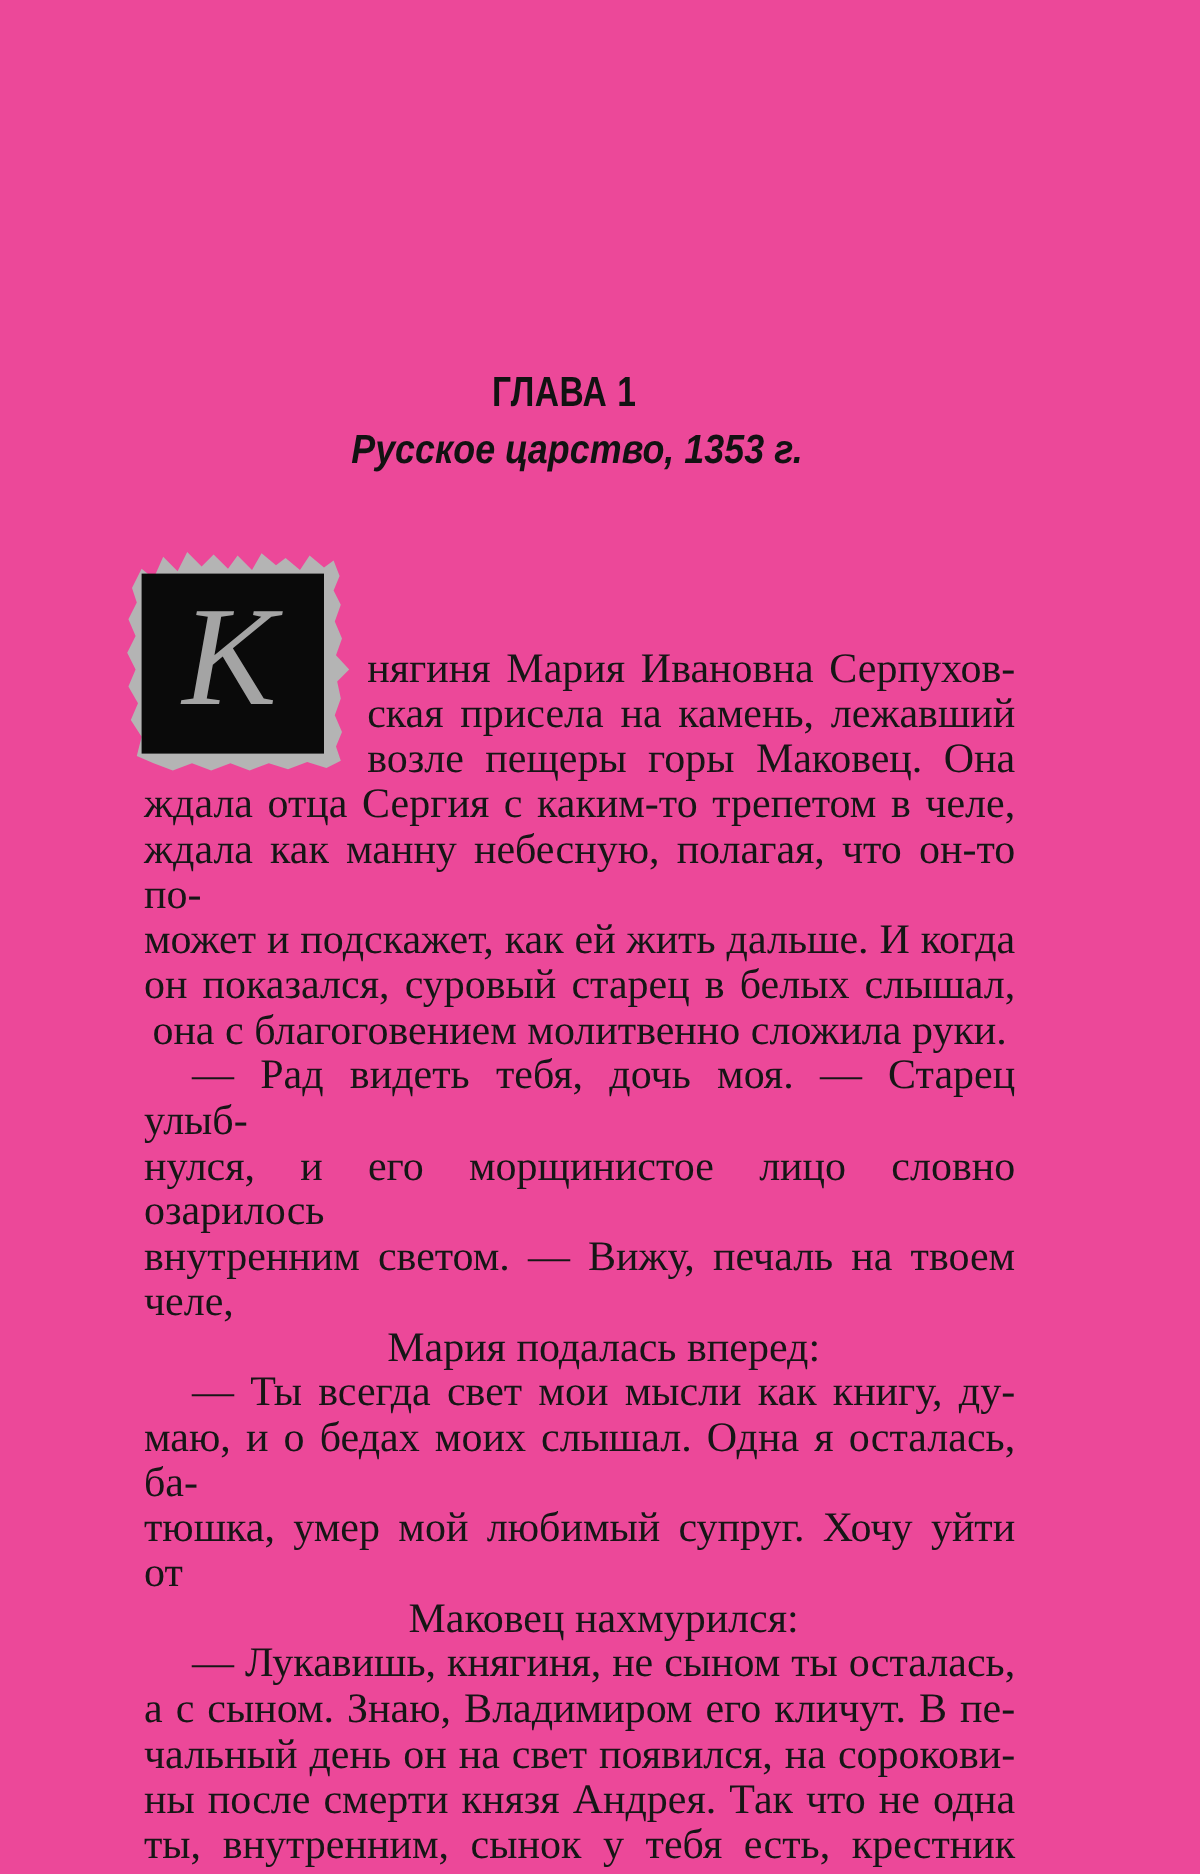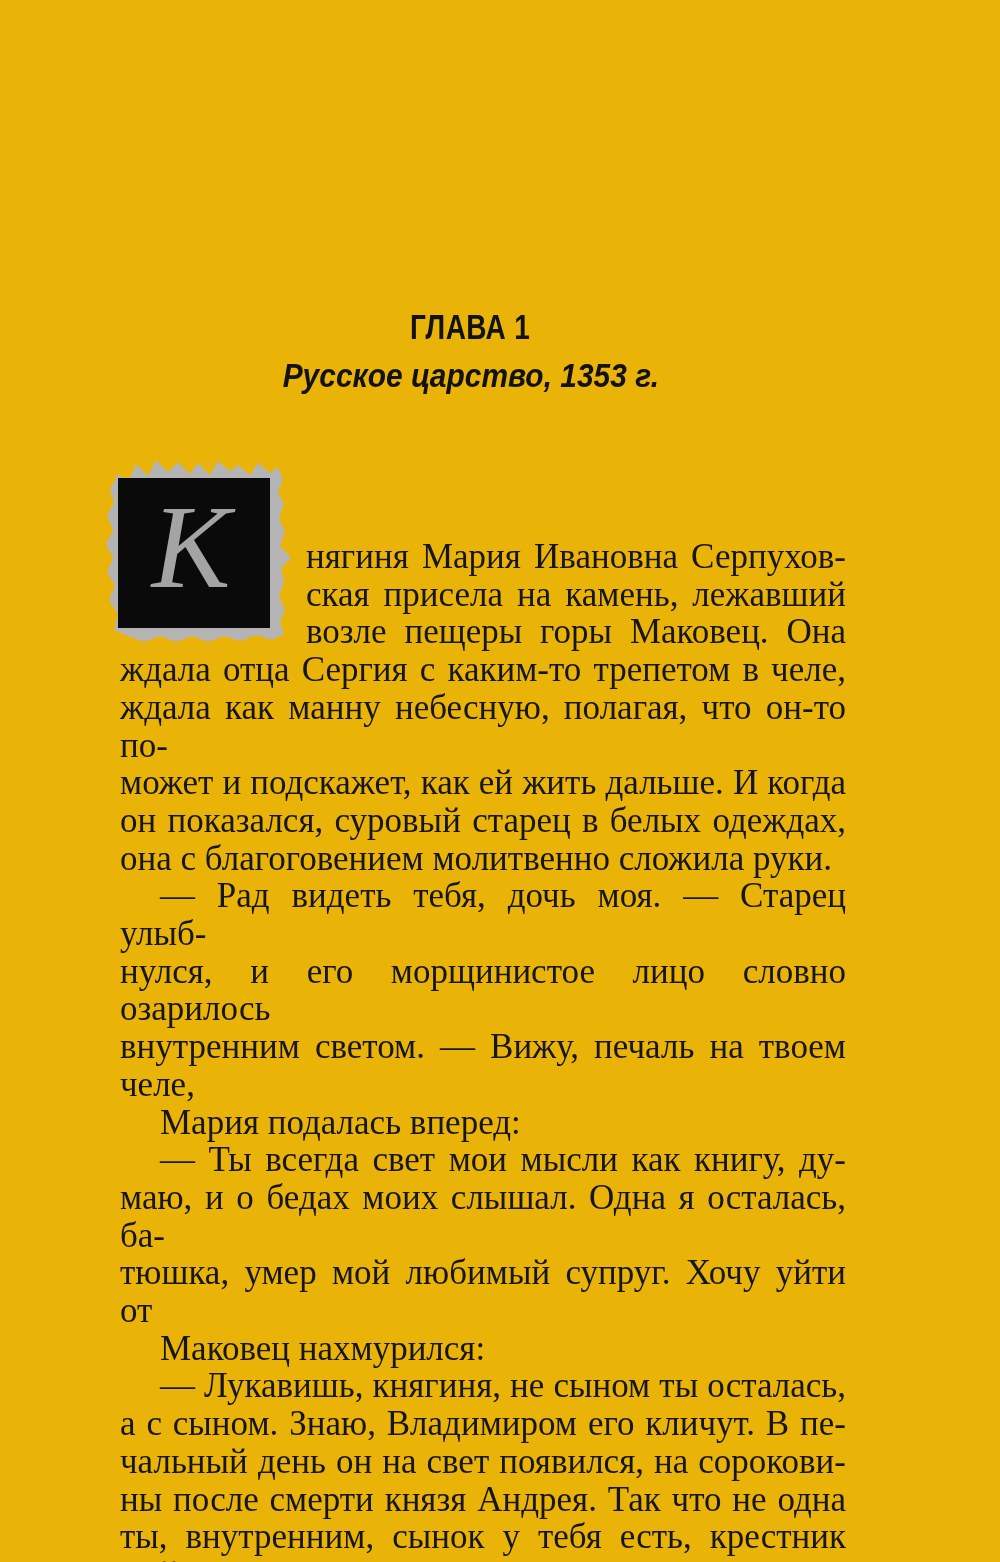--- a/index.html
+++ b/index.html
@@ -1,21 +1,21 @@
 <!DOCTYPE html>
 <html><head>
 <meta charset="utf-8">
 <style>
   html, body { margin: 0; padding: 0; }
   body { background: #ffffff; }
   #page {
     position: relative;
     width: 1000px;
     height: 1562px;
-    background: #eab308;
+    background: #ec4899;
     overflow: hidden;
     font-family: "Liberation Serif", serif;
   }
 
   
   .chapter-head {
     position: absolute;
     left: 107px;
     top: 308px;
     width: 726px;
@@ -28,21 +28,21 @@
     font-weight: 700;
     font-size: 35px;
     line-height: 1.1;
     transform: scaleX(0.80);
     transform-origin: 50% 50%;
     letter-spacing: 0.5px;
     white-space: nowrap;
   }
   .chapter-sub {
     position: absolute;
-    left: 108px;
+    left: 118px;
     top: 356px;
     width: 726px;
     text-align: center;
     color: #121212;
   }
   .chapter-sub .cs {
     display: inline-block;
     font-family: "Liberation Sans", sans-serif;
     font-style: italic;
     font-weight: 600;
@@ -86,21 +86,21 @@
   .bodytext {
     position: absolute;
     left: 120px;
     top: 538px;
     width: 726px;
     font-family: Liberation Serif, serif;
     font-size: 35px;
     line-height: 37.7px;
     color: #161616;
   }
-  .line { white-space: nowrap; }
+  .line { white-space: nowrap; text-align: center; }
   .jl {
     text-align: justify;
     text-align-last: justify;
     white-space: normal;
   }
   .il { margin-left: 186px; }   
   .pi { text-indent: 40px; }    
 </style>
 </head>
 <body>
@@ -125,21 +125,21 @@
   </div>
 
   <div class="bodytext" style="color: rgb(22, 22, 22);">
 
     <div class="line il jl">нягиня Мария Ивановна Серпухов-</div>
     <div class="line il jl">ская присела на камень, лежавший</div>
     <div class="line il jl">возле пещеры горы Маковец. Она</div>
     <div class="line jl">ждала отца Сергия с каким-то трепетом в челе,</div>
     <div class="line jl">ждала как манну небесную, полагая, что он-то по-</div>
     <div class="line jl">может и подскажет, как ей жить дальше. И когда</div>
-    <div class="line jl">он показался, суровый старец в белых одеждах,</div>
+    <div class="line jl">он показался, суровый старец в белых слышал,</div>
     <div class="line">она с благоговением молитвенно сложила руки.</div>
 
     <div class="line pi jl">— Рад видеть тебя, дочь моя. — Старец улыб-</div>
     <div class="line jl">нулся, и его морщинистое лицо словно озарилось</div>
     <div class="line jl">внутренним светом. — Вижу, печаль на твоем челе,</div>
 
     <div class="line pi">Мария подалась вперед:</div>
 
     <div class="line pi jl">— Ты всегда свет мои мысли как книгу, ду-</div>
     <div class="line jl">маю, и о бедах моих слышал. Одна я осталась, ба-</div>

